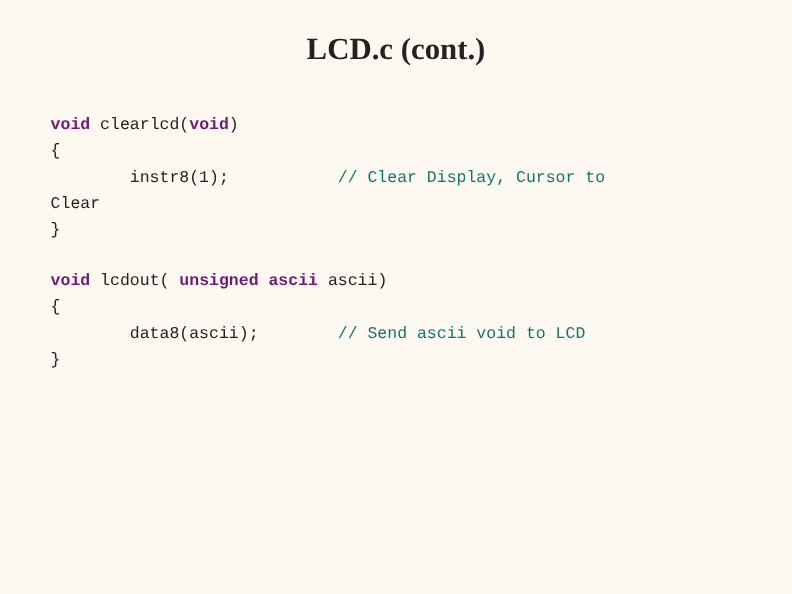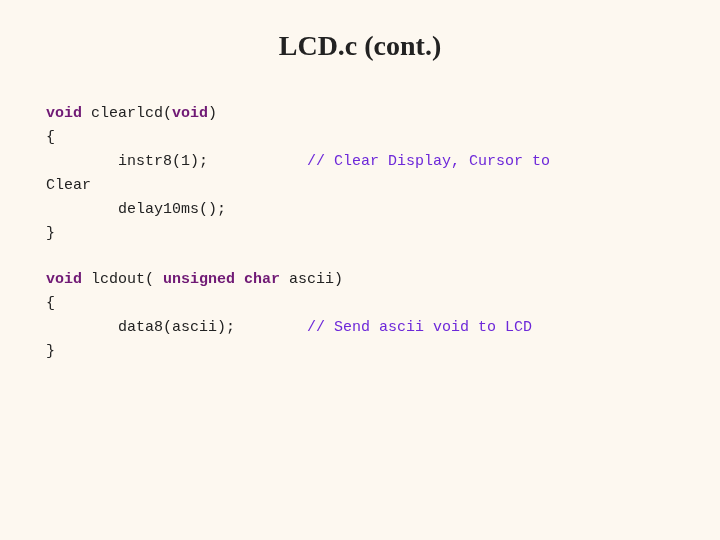--- a/index.html
+++ b/index.html
@@ -45,42 +45,41 @@
       white-space: pre;
       display: block;
     }
 
     .keyword {
       font-weight: bold;
       color: #701a75;
     }
 
     .comment {
-      color: #6d28d9;
+      color: #0f766e;
     }
 
     .section-gap {
       height: 22px;
     }
   </style>
 </head>
 <body>
 
 <div class="slide-container">
   <h1 class="slide-title">LCD.c  (cont.)</h1>
 
   <div class="code-block">
 
     <span class="code-line"><span class="keyword">void</span> clearlcd(<span class="keyword">void</span>)</span>
     <span class="code-line">{</span>
     <span class="code-line">        instr8(1);           <span class="comment">// Clear Display, Cursor to</span></span>
     <span class="code-line">Clear</span>
-    <span class="code-line">        delay10ms();</span>
     <span class="code-line">}</span>
 
     <div class="section-gap"></div>
 
-    <span class="code-line"><span class="keyword">void</span> lcdout( <span class="keyword">unsigned</span> <span class="keyword">char</span> ascii)</span>
+    <span class="code-line"><span class="keyword">void</span> lcdout( <span class="keyword">unsigned</span> <span class="keyword">ascii</span> ascii)</span>
     <span class="code-line">{</span>
     <span class="code-line">        data8(ascii);        <span class="comment">// Send ascii void to LCD</span></span>
     <span class="code-line">}</span>
   </div>
 </div>
 
 </body></html>

